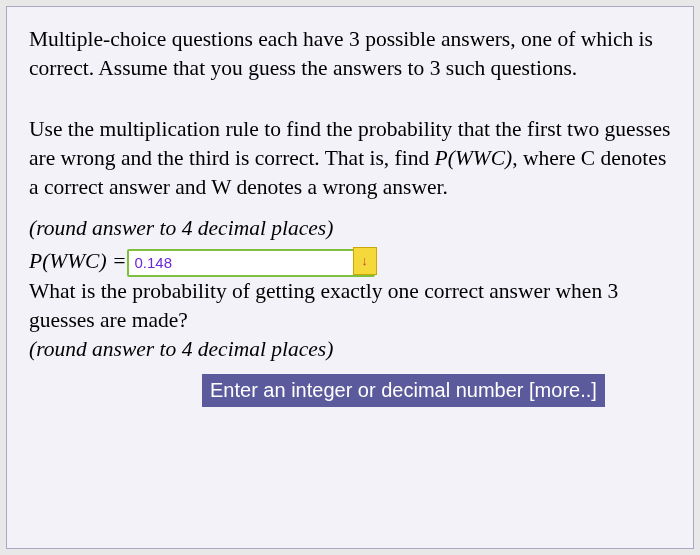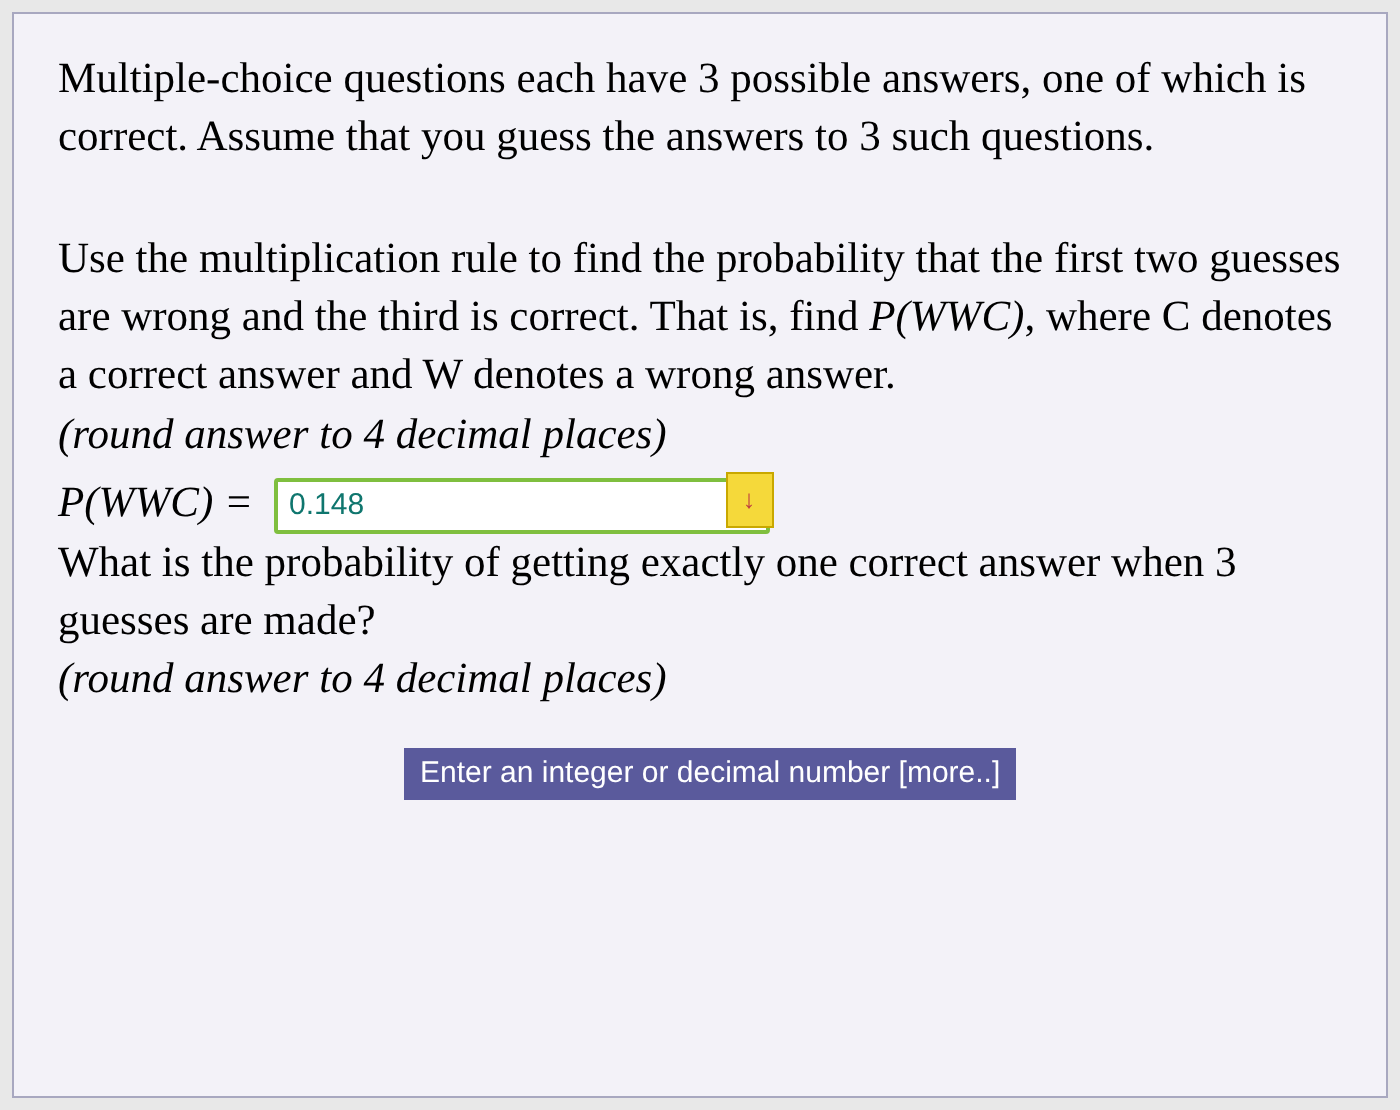--- a/index.html
+++ b/index.html
@@ -22,35 +22,35 @@
     height: 100%;
     background: #f3f2f8;
     border: 1px solid #a8a8c0;
     padding: 18px 22px 10px 22px;
     position: relative;
     font-size: 21.5px;
     line-height: 1.35;
     color: #000;
   }
   .para { margin: 0 0 32px 0; }
-  .para2 { margin: 20px 0 1px 0; }
+  .para2 { margin: 20px 0 12px 0; }
   .hint { font-style: italic; }
   .math { font-style: italic; }
-  .mathline { margin-top: 4px; display: flex; align-items: center; gap: 10px; }
+  .mathline { margin-top: 4px; display: flex; align-items: center; gap: 0; }
   .mathlabel { font-style: italic; }
   .input-wrap { position: relative; display: inline-block; }
   .input1 {
     width: 248px;
     height: 28px;
     border: 2px solid #7fbf3f;
     background: #fff;
     font-family: Arial, sans-serif;
     font-size: 15px;
     padding: 2px 26px 2px 6px;
-    color: #0f766e;
+    color: #6d28d9;
     border-radius: 2px;
     outline: none;
   }
   .arrow-badge {
     position: absolute;
     right: -2px;
     top: 0;
     width: 24px;
     height: 28px;
     background: #f5d93a;
@@ -62,21 +62,21 @@
     color: #c04040;
     pointer-events: none;
   }
   .helper-bar {
     position: absolute;
     left: 195px;
     top: 367px;
     background: #5a5a9c;
     color: #fff;
     font-family: Arial, sans-serif;
-    font-size: 15px;
+    font-size: 20px;
     padding: 3px 8px;
     white-space: nowrap;
   }
   .q2 { }
   .input2 {
     width: 236px;
     height: 28px;
     border: 2px solid #c03030;
     background: #fff;
     font-family: Arial, sans-serif;

